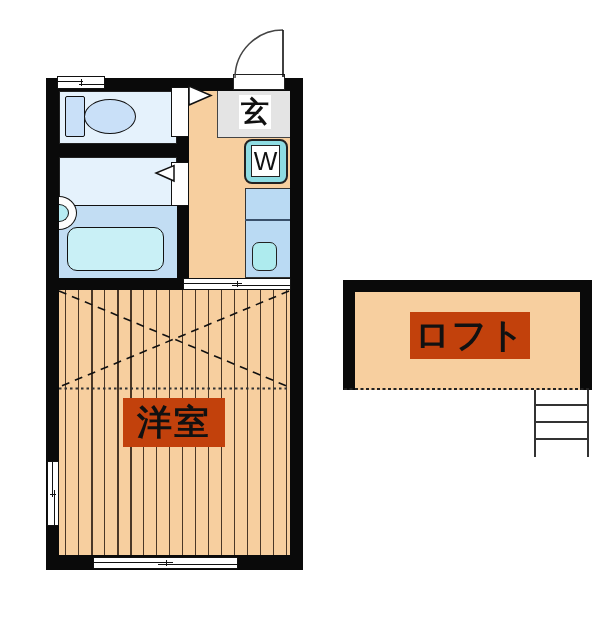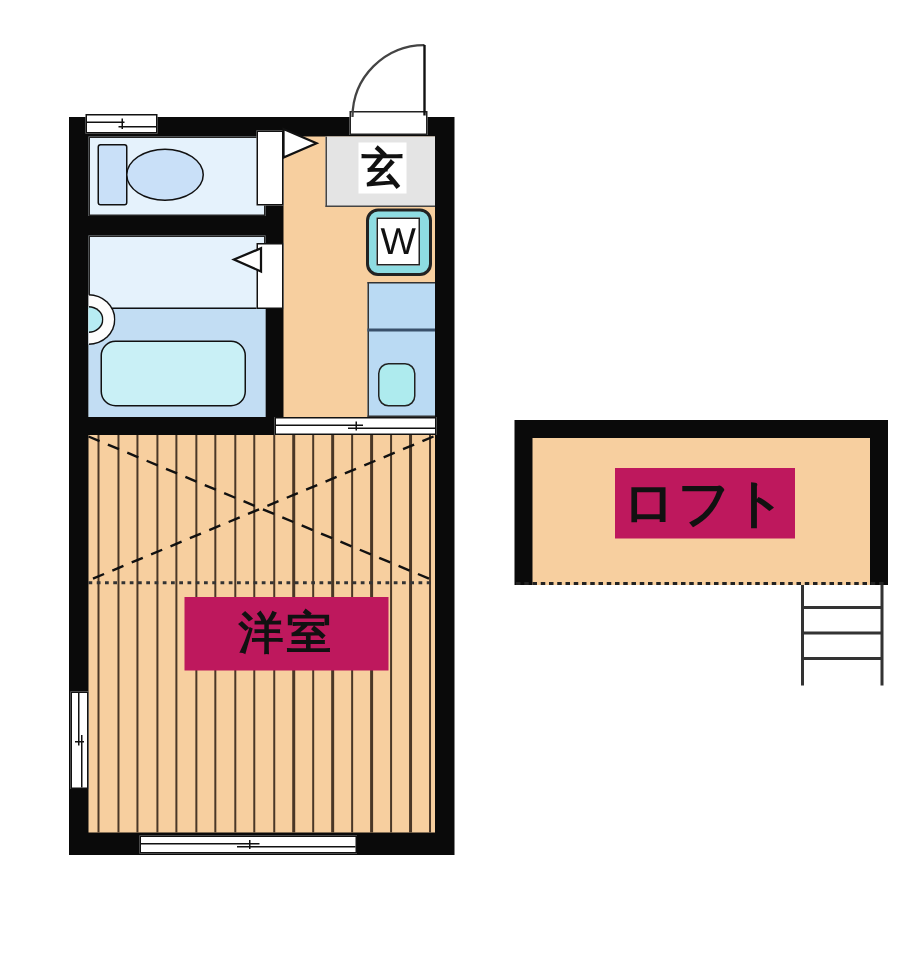--- a/index.html
+++ b/index.html
@@ -47,22 +47,22 @@
   #slide-door{left:183px;top:278px;width:108px;height:12px;}
   #win-left{left:47px;top:461px;width:12px;height:65px;}
   .pane-h span,.pane-v span{position:absolute;background:#111;}
   .pane-h .pa{left:0;width:55%;top:40%;height:1px;}
   .pane-h .pb{right:0;width:55%;top:62%;height:1px;}
   .pane-h .pt{left:50%;top:18%;width:1px;height:64%;}
   .pane-v .pa{top:0;height:55%;left:35%;width:1px;}
   .pane-v .pb{bottom:0;height:55%;left:62%;width:1px;}
   .pane-v .pt{top:50%;left:18%;height:1px;width:64%;}
   
-  .chip{background:#be185d;display:flex;align-items:center;justify-content:center;color:#111;font-weight:bold;}
-  #label-main{left:123px;top:398px;width:136px;height:49px;font-size:30px;letter-spacing:2px;}
+  .chip{background:#c2410c;display:flex;align-items:center;justify-content:center;color:#111;font-weight:bold;}
+  #label-main{left:123px;top:398px;width:102px;height:49px;font-size:35px;letter-spacing:2px;}
   #label-loft{left:410px;top:312px;width:120px;height:47px;font-size:35px;letter-spacing:1px;}
   #overlay{position:absolute;left:0;top:0;pointer-events:none;}
 </style>
 </head>
 <body>
 
 <div id="canvas">
 
   <div class="abs" id="unit"></div>
 

